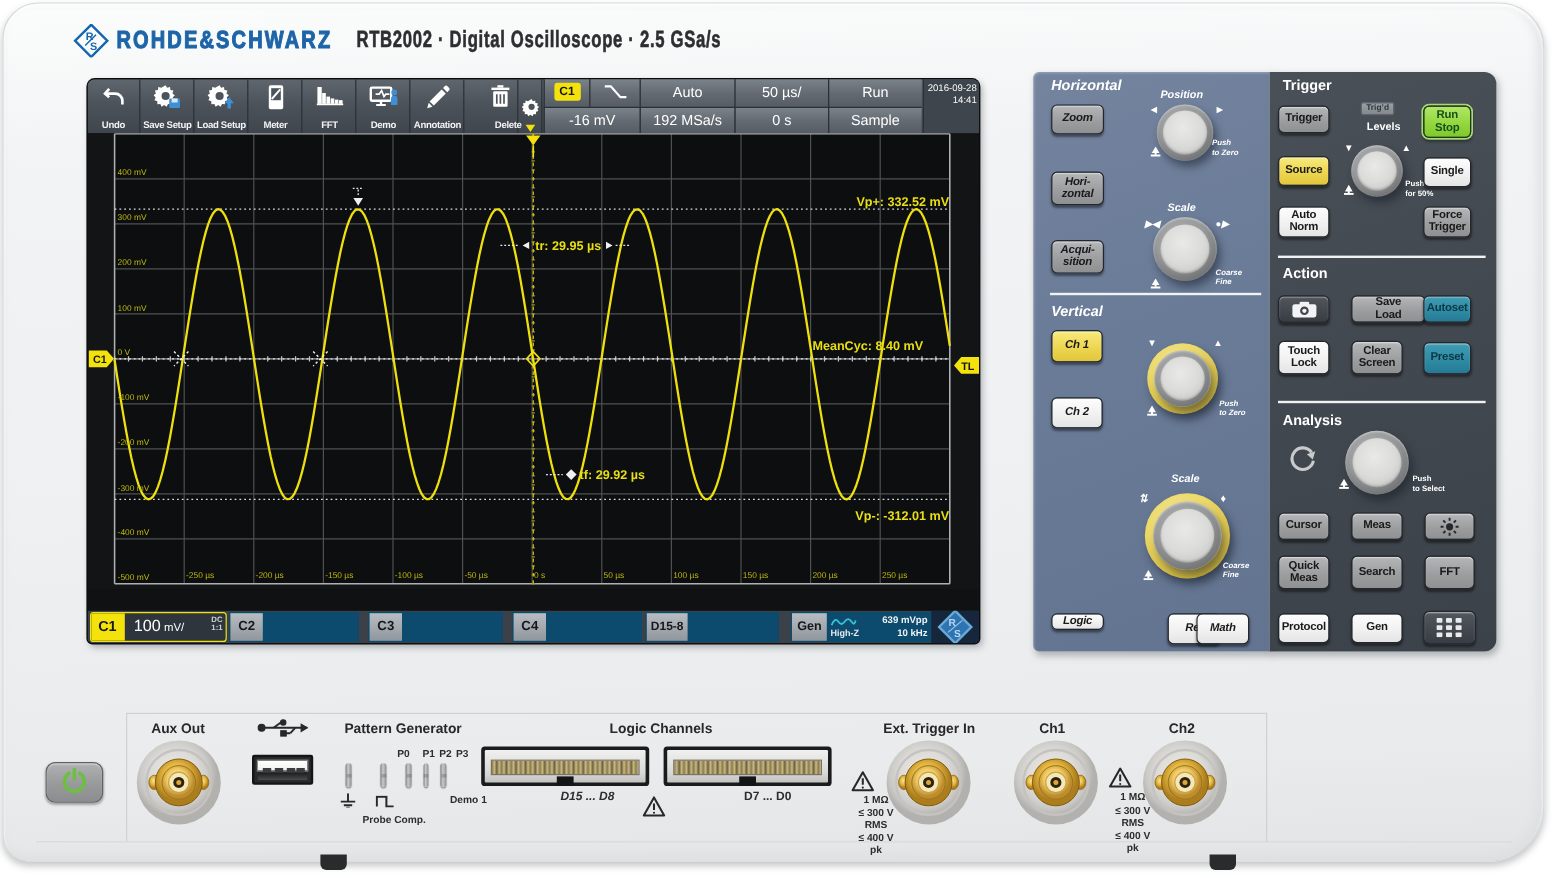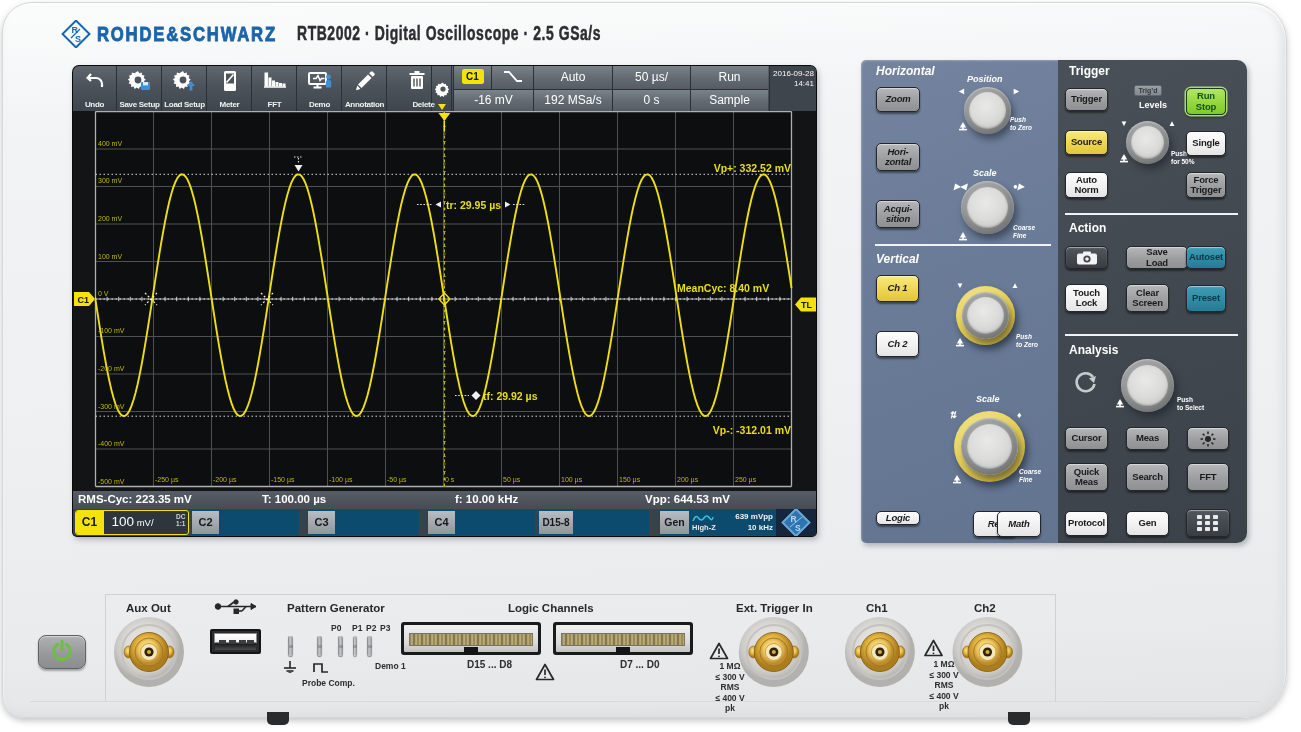--- a/index.html
+++ b/index.html
@@ -235,26 +235,20 @@
           <text x="256" y="371">-100 µs</text>
           <text x="314" y="371">-50 µs</text>
           <text x="372" y="371">0 s</text>
           <text x="430" y="371">50 µs</text>
           <text x="488" y="371">100 µs</text>
           <text x="546" y="371">150 µs</text>
           <text x="604" y="371">200 µs</text>
           <text x="662" y="371">250 µs</text>
         </g>
     </svg>
-    <div id="measbar" class="abs">
-      <span style="left:5px;">RMS-Cyc: 223.35 mV</span>
-      <span style="left:189px;">T: 100.00 µs</span>
-      <span style="left:382px;">f: 10.00 kHz</span>
-      <span style="left:572px;">Vpp: 644.53 mV</span>
-    </div>
     <div id="chbar" class="abs">
       <div style="position:absolute;left:1.5px;top:0.5px;width:114px;height:25px;border:1px solid #f4e20c;border-radius:3px;background:#2e353d;overflow:hidden;">
         <div style="position:absolute;left:0;top:0;width:28px;height:23px;background:#f4e20c;color:#16181a;font-size:12px;font-weight:bold;text-align:center;line-height:23px;">C1</div>
         <div style="position:absolute;left:36px;top:3px;color:#fff;font-size:13.5px;">100<span style="font-size:9.5px;"> mV/</span></div>
         <div style="position:absolute;right:2px;top:2px;color:#cfd3d7;font-size:6.5px;font-weight:bold;text-align:right;line-height:7.5px;">DC<br>1:1</div>
       </div>
       <div class="chcell" style="left:118px;width:108px;">
           <div class="chtab">C2</div>
         </div>
       <div class="chcell" style="left:234px;width:112px;">
@@ -389,21 +383,21 @@
   <svg class="abs" style="left:313px;top:663px;" width="16" height="10" viewBox="0 0 16 10">
       <path d="M1 9 V1 H9 V9 H15" fill="none" stroke="#26282a" stroke-width="1.7"></path>
     </svg>
   <div class="stext" style="left:355px;top:661px;">Demo 1</div>
   <div class="stext" style="left:282px;top:678px;">Probe Comp.</div>
 
   <div class="lconn" style="left:401px;"></div>
   <div class="lconn" style="left:553px;"></div>
   <div class="notch" style="left:464px;"></div>
   <div class="notch" style="left:616px;"></div>
-  <div class="stext" style="left:447px;top:660px;font-size:10px;">D15 ... D8</div>
+  <div class="stext" style="left:447px;top:660px;font-size:10px;font-style:italic;">D15 ... D8</div>
   <div class="stext" style="left:600px;top:660px;font-size:10px;">D7 ... D0</div>
   <div class="stext" style="left:692px;top:661px;width:56px;">1 MΩ<br>≤ 300 V RMS<br>≤ 400 V pk</div>
   <div class="stext" style="left:906px;top:659px;width:56px;">1 MΩ<br>≤ 300 V RMS<br>≤ 400 V pk</div>
 
   <div id="bluepanel" class="abs">
     <div class="ptitle" style="left:15px;top:4px;">Horizontal</div>
     <div class="pbtn gray" style="left:15px;top:27px;width:44px;height:25px;">Zoom</div>
     <div class="pbtn gray" style="left:15px;top:83px;width:44px;height:28px;">Hori-<br>zontal</div>
     <div class="pbtn gray" style="left:15px;top:140px;width:44px;height:28px;">Acqui-<br>sition</div>
     <div class="ksmall" style="left:106px;top:16px;font-size:9px;">Position</div>

